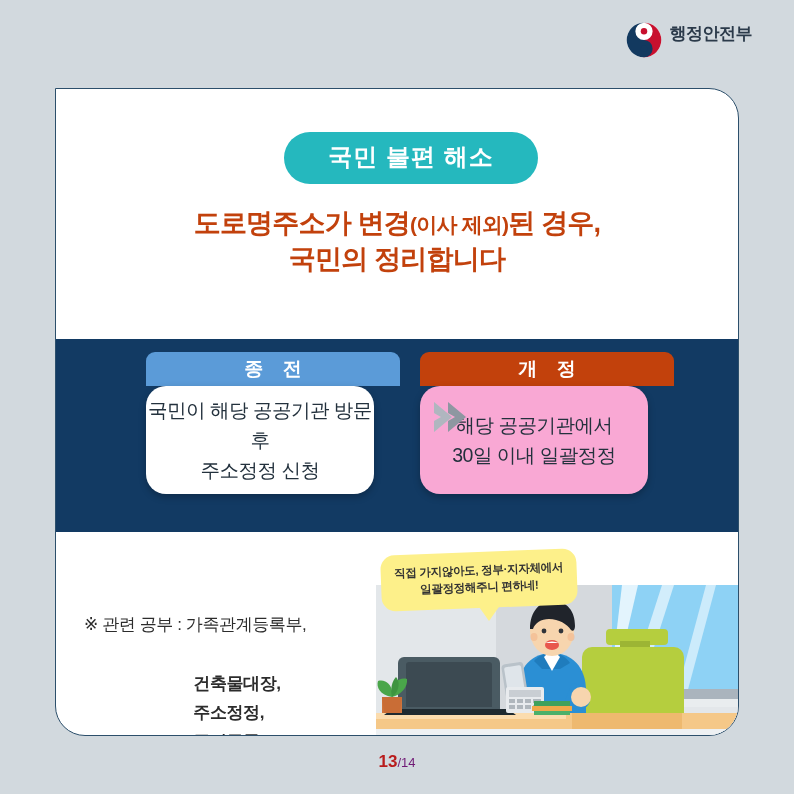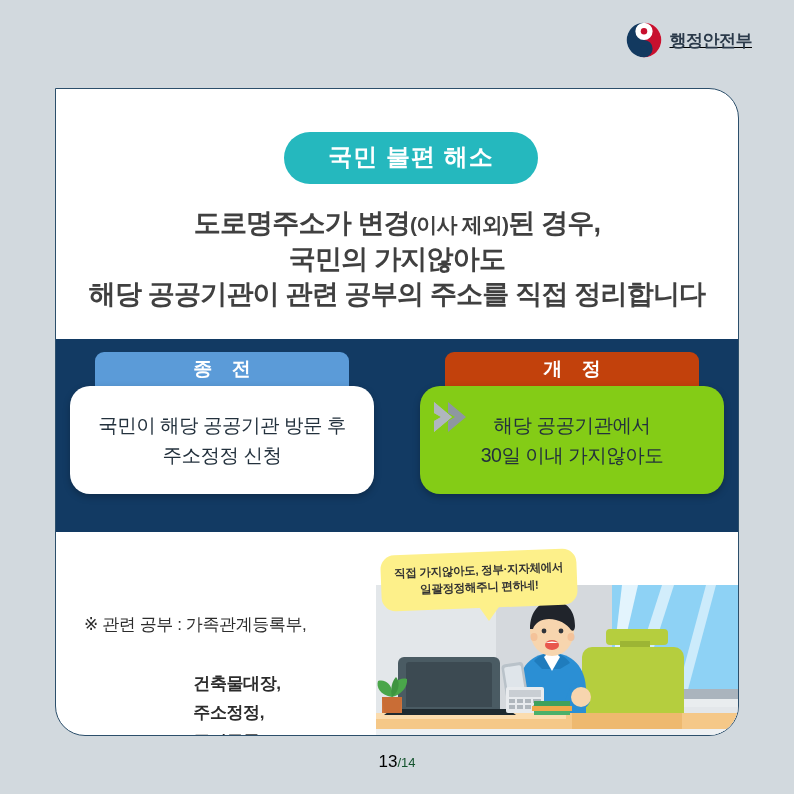--- a/index.html
+++ b/index.html
@@ -10,21 +10,21 @@
   body {
     background: #d2d9de;
     position: relative;
     overflow: hidden;
   }
 
   
   .gov-header {
     position: absolute;
     top: 22px; right: 42px;
-    display: flex; align-items: center; gap: 8px; text-decoration: underline;
+    display: flex; gap: 8px;
   }
   .taegeuk { width: 36px; height: 36px; display: block; }
   .gov-name {
     font-size: 17px; font-weight: 700; color: #2b3a4a;
     letter-spacing: -0.5px;
   }
 
   
   .card {
     position: absolute;
@@ -44,21 +44,21 @@
     color: #ffffff;
     font-size: 24px; font-weight: 700;
     letter-spacing: 1px;
     padding: 9px 44px 11px;
     border-radius: 30px;
   }
 
   
   .headline {
     text-align: center;
-    color: #404040;
+    color: #c2410c;
     font-weight: 700;
     font-size: 27px;
     line-height: 1.32;
     margin-top: 22px;
     letter-spacing: -0.8px;
   }
   .headline .small { font-size: 21px; font-weight: 600; }
 
   
   .compare-band {
@@ -70,21 +70,21 @@
   .compare-inner {
     position: absolute;
     left: 0; top: 250px;
     width: 100%; height: 200px;
     display: flex;
     justify-content: center;
     align-items: flex-start;
     gap: 46px;
     padding-top: 13px;
   }
-  .col { width: 304px; position: relative; }
+  .col { width: 228px; position: relative; }
   .col-head {
     height: 34px;
     border-radius: 9px 9px 0 0;
     color: #ffffff;
     font-size: 19px; font-weight: 700;
     letter-spacing: 7px;
     text-align: center;
     line-height: 34px;
     text-indent: 7px;
     width: 254px;
@@ -98,21 +98,21 @@
     height: 108px;
     display: flex; flex-direction: column;
     align-items: center; justify-content: center;
     color: #23313d;
     font-size: 19.5px;
     line-height: 1.55;
     letter-spacing: -0.5px;
     box-shadow: 0 3px 7px rgba(0,0,0,0.25);
     text-align: center;
   }
-  .col-body.after { background: #84cc16; }
+  .col-body.after { background: #f9a8d4; }
 
   
   .arrow-wrap {
     position: absolute;
     left: 374px; top: 55px;
     width: 46px; height: 46px;
   }
 
   
   .footnote {
@@ -159,22 +159,22 @@
   }
 
   
   .pager {
     position: absolute;
     left: 0; right: 0; top: 752px;
     text-align: center;
     color: #5e6a72;
     font-size: 15px;
   }
-  .pager .cur { color: #000000; font-weight: 400; font-size: 17px; }
-  .pager .tot { font-size: 13px; color: #14532d; }
+  .pager .cur { color: #b91c1c; font-weight: 700; font-size: 17px; }
+  .pager .tot { font-size: 13px; color: #701a75; }
 </style>
 </head>
 <body>
 
 <div class="gov-header">
   <span>
     <svg class="taegeuk" viewBox="0 0 100 100">
       <circle cx="50" cy="50" r="48" fill="#ffffff"></circle>
       <path d="M50 2 A48 48 0 0 1 50 98 A24 24 0 0 1 50 50 A24 24 0 0 0 50 2 Z" fill="#c8102e"></path>
       <path d="M50 98 A48 48 0 0 1 50 2 A24 24 0 0 0 50 50 A24 24 0 0 1 50 98 Z" fill="#12395f"></path>
@@ -188,41 +188,40 @@
 <div class="card">
 
   <div class="badge-row">
     <span class="badge">국민 불편 해소</span>
   </div>
 
   <div class="headline">
     <div>
       <span>도로명주소가 변경</span><span class="small">(이사 제외)</span><span>된 경우,</span>
     </div>
-    <div>국민의 가지않아도</div>
-    <div>해당 공공기관이 관련 공부의 주소를 직접 정리합니다</div>
+    <div>국민의 정리합니다</div>
   </div>
 
   <div class="compare-band"></div>
 
   <div class="compare-inner">
 
     <div class="col">
       <div class="col-head before">종 전</div>
       <div class="col-body">
         <div>국민이 해당 공공기관 방문 후</div>
         <div>주소정정 신청</div>
       </div>
     </div>
 
     <div class="col">
       <div class="col-head after">개 정</div>
       <div class="col-body after">
         <div>해당 공공기관에서</div>
-        <div>30일 이내 가지않아도</div>
+        <div>30일 이내 일괄정정</div>
       </div>
     </div>
 
     <div class="arrow-wrap">
       <svg viewBox="0 0 46 46" width="46" height="46">
         <polygon points="4,8 22,23 4,38 4,27 11,23 4,19" fill="#c9ced4"></polygon>
         <polygon points="4,8 22,23 4,38 4,27 11,23 4,19" fill="#9aa3ad" opacity="0.55"></polygon>
         <polygon points="18,8 36,23 18,38 18,27 25,23 18,19" fill="#8e97a1"></polygon>
       </svg>
     </div>

